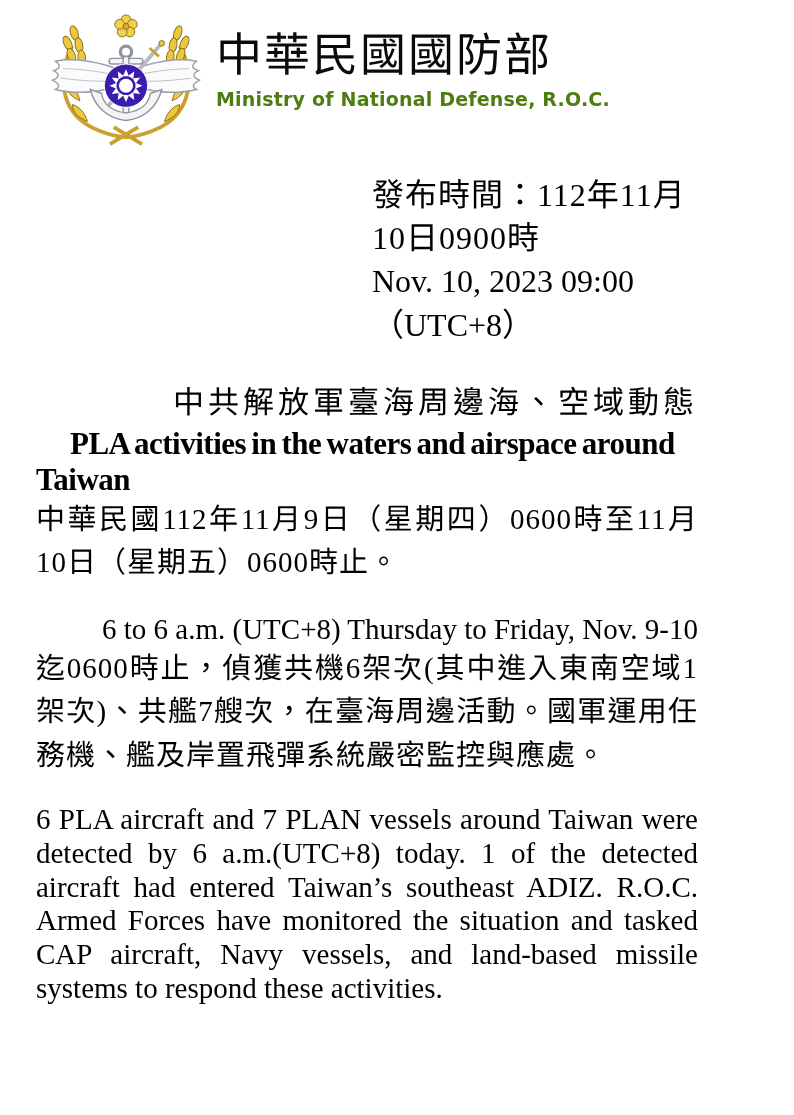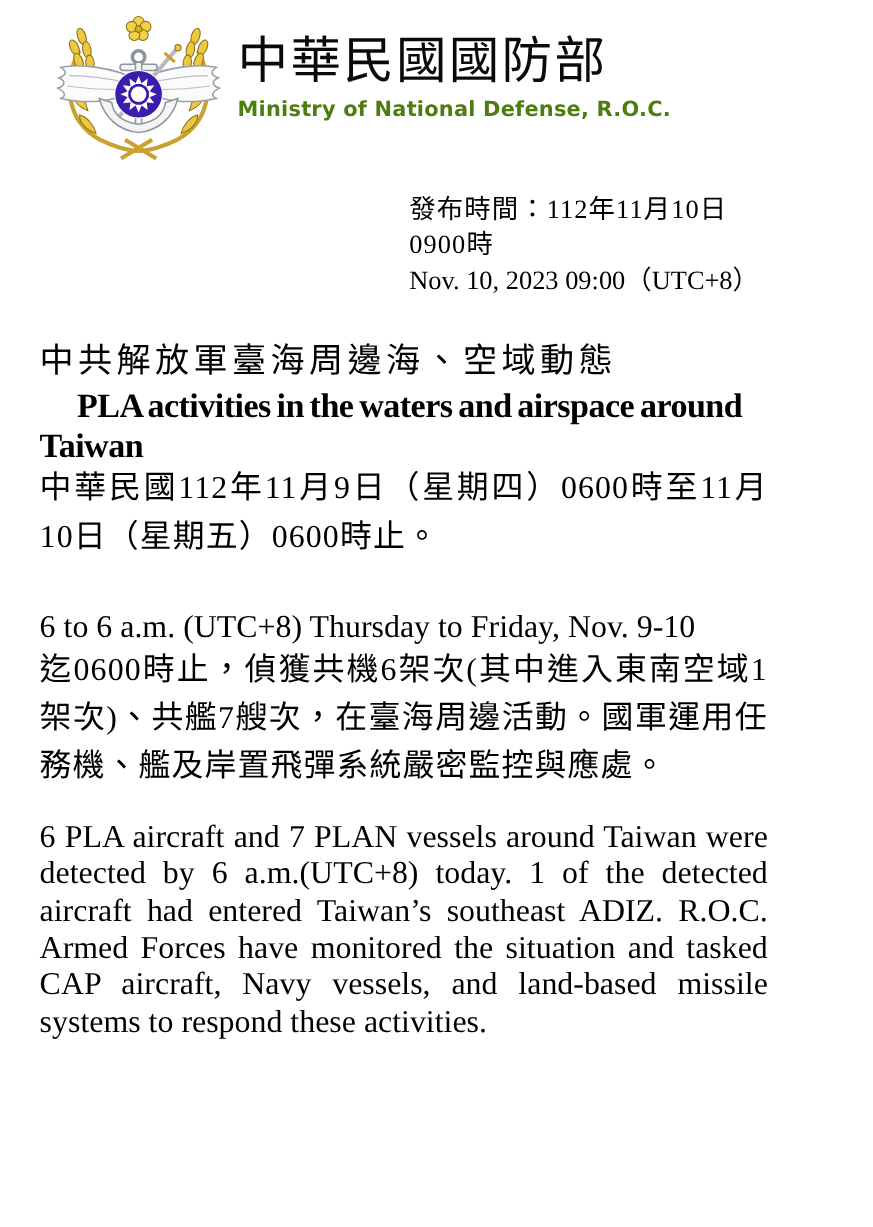--- a/index.html
+++ b/index.html
@@ -19,36 +19,36 @@
     font-size:46px; line-height:1.15; letter-spacing:2px; color:#0a0a0a;
     font-weight:500;
   }
   .org-en {
     margin-top:5px;
     font-family:"DejaVu Sans","Liberation Sans",sans-serif;
     font-weight:bold; font-size:19px; color:#4d7c0f; letter-spacing:0.2px;
   }
 
   
-  .release { margin:22px 26px 0 372px; font-size:24px; line-height:1.35; }
+  .release { margin:22px 26px 0 372px; font-size:32px; line-height:1.35; }
   .release-zh { letter-spacing:1px; }
 
   
   .doc-title { margin-top:30px; padding:0 26px 0 36px; }
-  .doc-title-zh { text-align:left; font-size:31px; letter-spacing:4px; }
+  .doc-title-zh { text-align:right; font-size:31px; letter-spacing:4px; }
   .doc-title-en {
     margin-top:4px; font-weight:bold; font-size:31px; line-height:1.16;
     text-indent:34px; letter-spacing:-0.5px; word-spacing:-2px;
   }
 
   
   .content { padding:0 26px 0 36px; font-size:29px; }
   .sec-heading { margin-top:28px; font-weight:bold; font-size:30px; letter-spacing:2px; }
   .body-zh { text-align:justify; line-height:1.5; letter-spacing:1px; }
-  .body-en-line { margin-top:42px; line-height:1.25; }
+  .body-en-line { margin-top:26px; line-height:1.25;text-align:right; }
   .body-en-para { margin-top:26px; line-height:1.16; text-align:justify; }
 </style>
 </head>
 <body>
 
 <div class="page">
 
   <div class="header">
     <div class="emblem-wrap">
       <svg width="160" height="134" viewBox="0 0 170 142">

